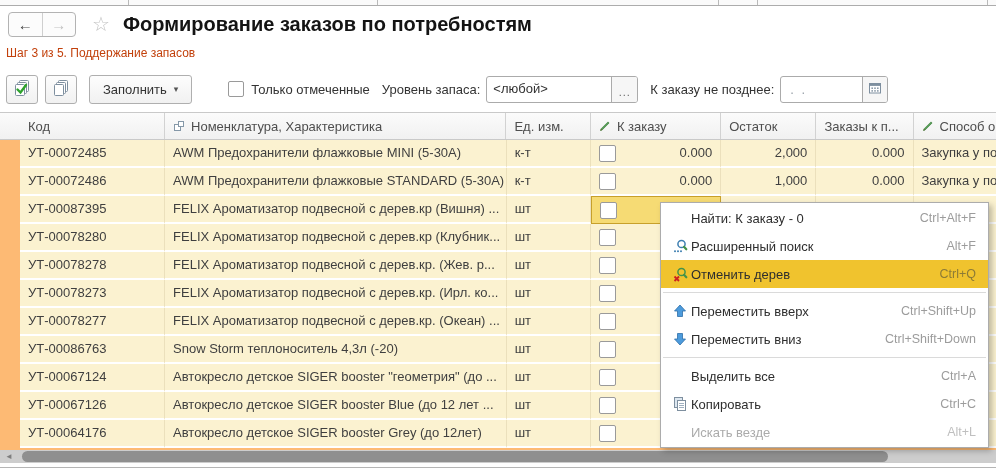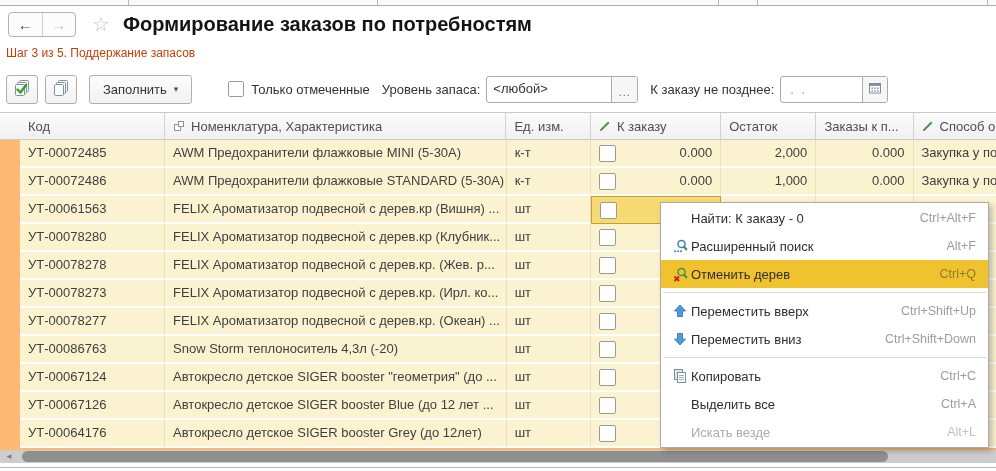--- a/index.html
+++ b/index.html
@@ -213,21 +213,21 @@
       <div class="td c-unit">к-т</div>
       <div class="td c-order td-order">
         <span class="cb"></span>
         <span class="num-val">0.000</span>
       </div>
       <div class="td c-stock num">1,000</div>
       <div class="td c-orders num">0.000</div>
       <div class="td c-method">Закупка у по</div>
     </div>
     <div class="tr">
-      <div class="td c-code">УТ-00061563</div>
+      <div class="td c-code">УТ-00087395</div>
       <div class="td c-name">FELIX Ароматизатор подвесной с дерев.кр (Вишня) ...</div>
       <div class="td c-unit">шт</div>
       <div class="td c-order td-order sel">
         <span class="cb"></span>
         <span class="num-val"></span>
       </div>
       <div class="td c-stock num"></div>
       <div class="td c-orders num"></div>
       <div class="td c-method"></div>
     </div>
@@ -378,40 +378,40 @@
     <div class="mi">
       <span class="ic">
         <svg width="16" height="16" viewBox="0 0 16 16">
           <path d="M8 14 L2.5 8 H5.5 V2.5 H10.5 V8 H13.5 Z" fill="#4D9BDC" stroke="#2F6FA8" stroke-width="0.8"></path>
         </svg>
       </span>
       <span class="lbl">Переместить вниз</span>
       <span class="sc">Ctrl+Shift+Down</span>
     </div>
     <div class="msep"></div>
+    <div class="mi">
+      <span class="ic"></span>
+      <span class="lbl">Выделить все</span>
+      <span class="sc">Ctrl+A</span>
+    </div>
     <div class="mi">
       <span class="ic">
         <svg width="16" height="16" viewBox="0 0 16 16">
           <rect x="2.5" y="1.5" width="8" height="10" fill="#DDE7F0" stroke="#7E8F9F"></rect>
           <rect x="5.5" y="4.5" width="8" height="10" fill="#fff" stroke="#7E8F9F"></rect>
           <g stroke="#9FB0C0" stroke-width="1">
               <line x1="7" y1="7.5" x2="12" y2="7.5"></line>
               <line x1="7" y1="9.5" x2="12" y2="9.5"></line>
               <line x1="7" y1="11.5" x2="12" y2="11.5"></line>
             </g>
         </svg>
       </span>
       <span class="lbl">Копировать</span>
       <span class="sc">Ctrl+C</span>
     </div>
-    <div class="mi">
-      <span class="ic"></span>
-      <span class="lbl">Выделить все</span>
-      <span class="sc">Ctrl+A</span>
-    </div>
     <div class="mi dis">
       <span class="ic"></span>
       <span class="lbl">Искать везде</span>
       <span class="sc">Alt+L</span>
     </div>
   </div>
 
 </div>
 
 </body></html>

